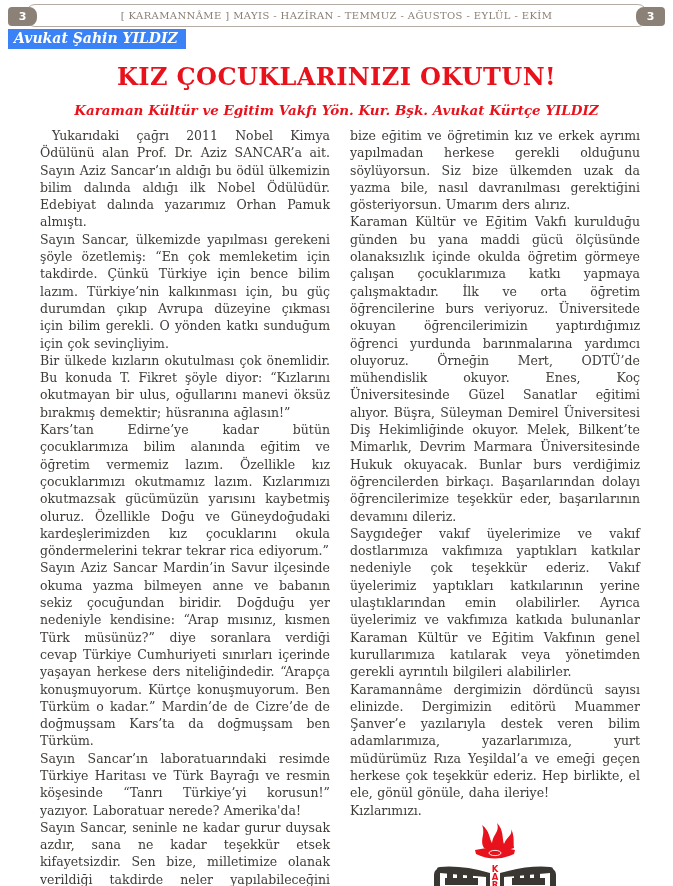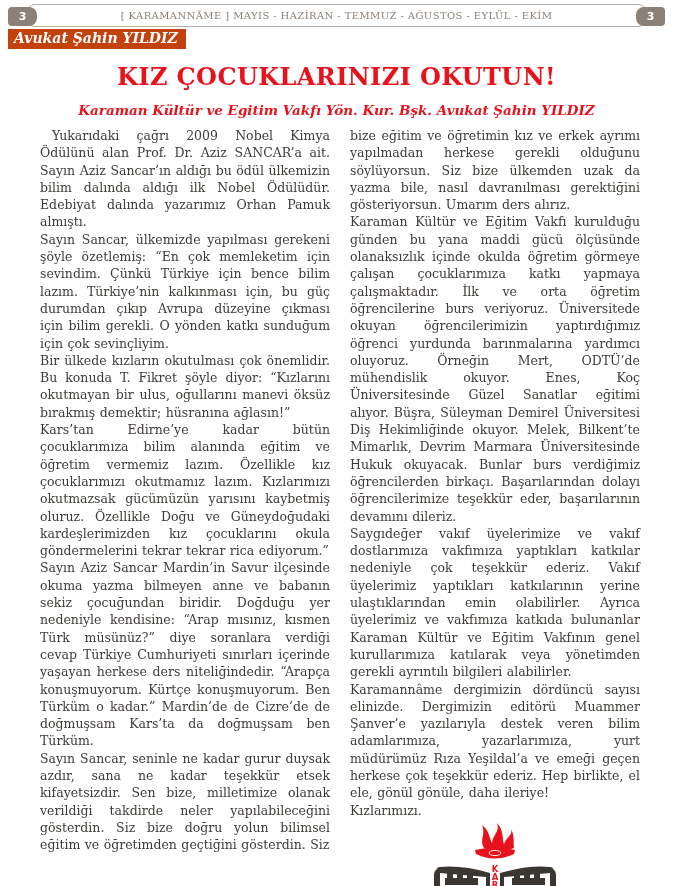--- a/index.html
+++ b/index.html
@@ -26,21 +26,21 @@
     position:absolute;top:7px;width:29px;height:19px;
     background:#8c8177;color:#ffffff;
     font-family:"DejaVu Sans","Liberation Sans",sans-serif;
     font-size:11px;font-weight:bold;
     display:flex;align-items:center;justify-content:center;
   }
   .page-tab.left{left:8px;border-radius:4px 8px 8px 4px;}
   .page-tab.right{right:8px;border-radius:8px 4px 4px 8px;}
   .author-badge{
     position:absolute;left:8px;top:29px;
-    background:#c2410c;color:#ffffff;
+    background:#3b82f6;color:#ffffff;
     font-size:14px;font-weight:bold;font-style:italic;
     padding:1px 8px 3px 6px;
     white-space:nowrap;
   }
   
   .title{
     margin:12px;padding:0;text-align:center;
     color:#e8121c;font-size:24px;line-height:26px;
     font-weight:bold;letter-spacing:0.4px;
   }
@@ -94,29 +94,30 @@
   <div class="masthead">
     <div class="header-box">
       <span>[ KARAMANNÂME ] MAYIS - HAZİRAN - TEMMUZ - AĞUSTOS - EYLÜL - EKİM</span>
     </div>
     <div class="page-tab left">3</div>
     <div class="page-tab right">3</div>
     <div class="author-badge">Avukat Şahin YILDIZ</div>
   </div>
 
   <h1 class="title">KIZ ÇOCUKLARINIZI OKUTUN!</h1>
-  <h2 class="subtitle">Karaman Kültür ve Egitim Vakfı Yön. Kur. Bşk. Avukat Şahin YILDIZ</h2>
+  <h2 class="subtitle">Karaman Kültür ve Egitim Vakfı Yön. Kur. Bşk. Avukat Kürtçe YILDIZ</h2>
 
   <div class="columns">
     <div class="col col-left">
-        <p>Yukarıdaki çağrı 2009 Nobel Kimya Ödülünü alan Prof. Dr. Aziz SANCAR’a ait. Sayın Aziz Sancar’ın aldığı bu ödül ülkemizin bilim dalında aldığı ilk Nobel Ödülüdür. Edebiyat dalında yazarımız Orhan Pamuk almıştı.</p>
-        <p>Sayın Sancar, ülkemizde yapılması gerekeni şöyle özetlemiş: “En çok memleketim için sevindim. Çünkü Türkiye için bence bilim lazım. Türkiye’nin kalkınması için, bu güç durumdan çıkıp Avrupa düzeyine çıkması için bilim gerekli. O yönden katkı sunduğum için çok sevinçliyim.</p>
+        <p>Yukarıdaki çağrı 2011 Nobel Kimya Ödülünü alan Prof. Dr. Aziz SANCAR’a ait. Sayın Aziz Sancar’ın aldığı bu ödül ülkemizin bilim dalında aldığı ilk Nobel Ödülüdür. Edebiyat dalında yazarımız Orhan Pamuk almıştı.</p>
+        <p>Sayın Sancar, ülkemizde yapılması gerekeni şöyle özetlemiş: “En çok memleketim için takdirde. Çünkü Türkiye için bence bilim lazım. Türkiye’nin kalkınması için, bu güç durumdan çıkıp Avrupa düzeyine çıkması için bilim gerekli. O yönden katkı sunduğum için çok sevinçliyim.</p>
         <p>Bir ülkede kızların okutulması çok önemlidir. Bu konuda T. Fikret şöyle diyor: “Kızlarını okutmayan bir ulus, oğullarını manevi öksüz bırakmış demektir; hüsranına ağlasın!”</p>
         <p>Kars’tan Edirne’ye kadar bütün çocuklarımıza bilim alanında eğitim ve öğretim vermemiz lazım. Özellikle kız çocuklarımızı okutmamız lazım. Kızlarımızı okutmazsak gücümüzün yarısını kaybetmiş oluruz. Özellikle Doğu ve Güneydoğudaki kardeşlerimizden kız çocuklarını okula göndermelerini tekrar tekrar rica ediyorum.”</p>
         <p>Sayın Aziz Sancar Mardin’in Savur ilçesinde okuma yazma bilmeyen anne ve babanın sekiz çocuğundan biridir. Doğduğu yer nedeniyle kendisine: “Arap mısınız, kısmen Türk müsünüz?” diye soranlara verdiği cevap Türkiye Cumhuriyeti sınırları içerinde yaşayan herkese ders niteliğindedir. “Arapça konuşmuyorum. Kürtçe konuşmuyorum. Ben Türküm o kadar.” Mardin’de de Cizre’de de doğmuşsam Kars’ta da doğmuşsam ben Türküm.</p>
+        <p>Sayın Sancar’ın laboratuarındaki resimde Türkiye Haritası ve Türk Bayrağı ve resmin köşesinde “Tanrı Türkiye’yi korusun!” yazıyor. Laboratuar nerede? Amerika'da!</p>
         <p>Sayın Sancar, seninle ne kadar gurur duysak azdır, sana ne kadar teşekkür etsek kifayetsizdir. Sen bize, milletimize olanak verildiği takdirde neler yapılabileceğini gösterdin. Siz bize doğru yolun bilimsel eğitim ve öğretimden geçtiğini gösterdin. Siz</p>
       </div>
 
     <div class="col col-right">
       <div>
           <p>bize eğitim ve öğretimin kız ve erkek ayrımı yapılmadan herkese gerekli olduğunu söylüyorsun. Siz bize ülkemden uzak da yazma bile, nasıl davranılması gerektiğini gösteriyorsun. Umarım ders alırız.</p>
           <p>Karaman Kültür ve Eğitim Vakfı kurulduğu günden bu yana maddi gücü ölçüsünde olanaksızlık içinde okulda öğretim görmeye çalışan çocuklarımıza katkı yapmaya çalışmaktadır. İlk ve orta öğretim öğrencilerine burs veriyoruz. Üniversitede okuyan öğrencilerimizin yaptırdığımız öğrenci yurdunda barınmalarına yardımcı oluyoruz. Örneğin Mert, ODTÜ’de mühendislik okuyor. Enes, Koç Üniversitesinde Güzel Sanatlar eğitimi alıyor. Büşra, Süleyman Demirel Üniversitesi Diş Hekimliğinde okuyor. Melek, Bilkent’te Mimarlık, Devrim Marmara Üniversitesinde Hukuk okuyacak. Bunlar burs verdiğimiz öğrencilerden birkaçı. Başarılarından dolayı öğrencilerimize teşekkür eder, başarılarının devamını dileriz.</p>
           <p>Saygıdeğer vakıf üyelerimize ve vakıf dostlarımıza vakfımıza yaptıkları katkılar nedeniyle çok teşekkür ederiz. Vakıf üyelerimiz yaptıkları katkılarının yerine ulaştıklarından emin olabilirler. Ayrıca üyelerimiz ve vakfımıza katkıda bulunanlar Karaman Kültür ve Eğitim Vakfının genel kurullarımıza katılarak veya yönetimden gerekli ayrıntılı bilgileri alabilirler.</p>
           <p>Karamannâme dergimizin dördüncü sayısı elinizde. Dergimizin editörü Muammer Şanver’e yazılarıyla destek veren bilim adamlarımıza, yazarlarımıza, yurt müdürümüz Rıza Yeşildal’a ve emeği geçen herkese çok teşekkür ederiz. Hep birlikte, el ele, gönül gönüle, daha ileriye!</p>
           <p>Kızlarımızı.</p>

